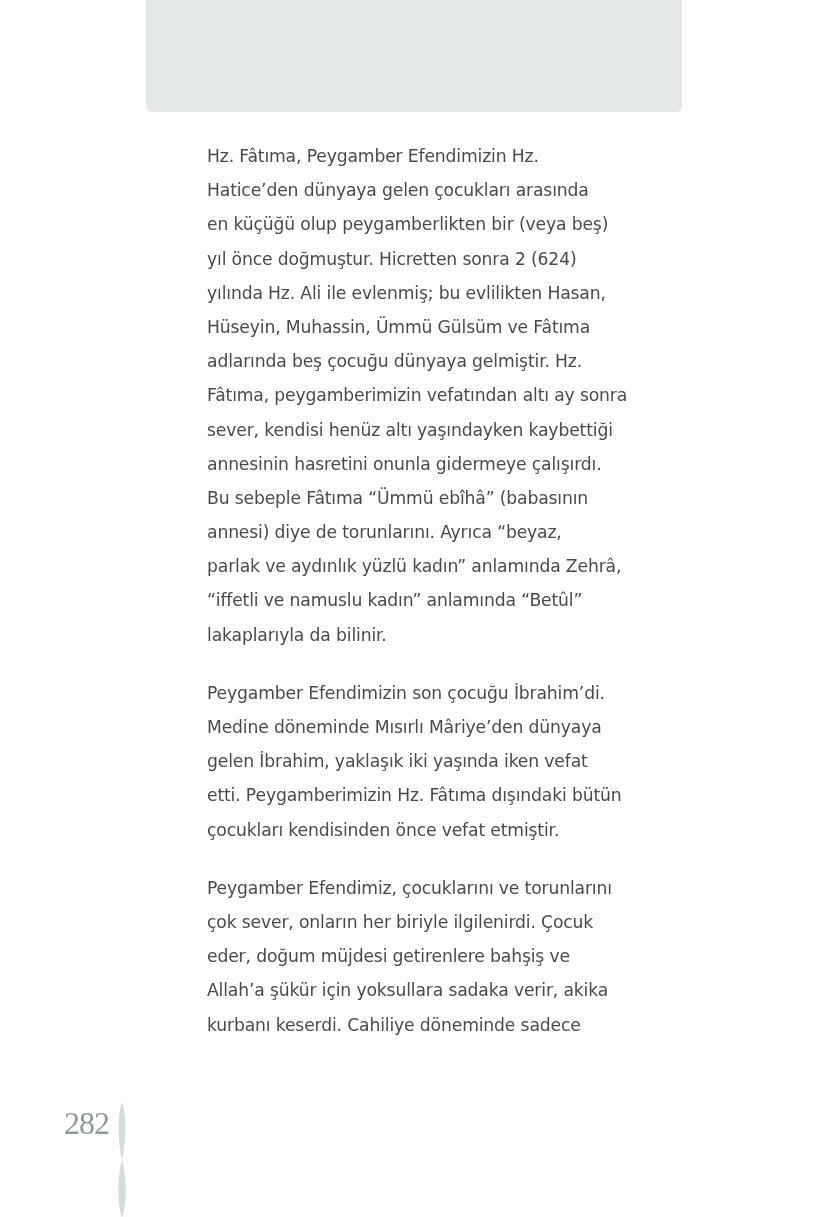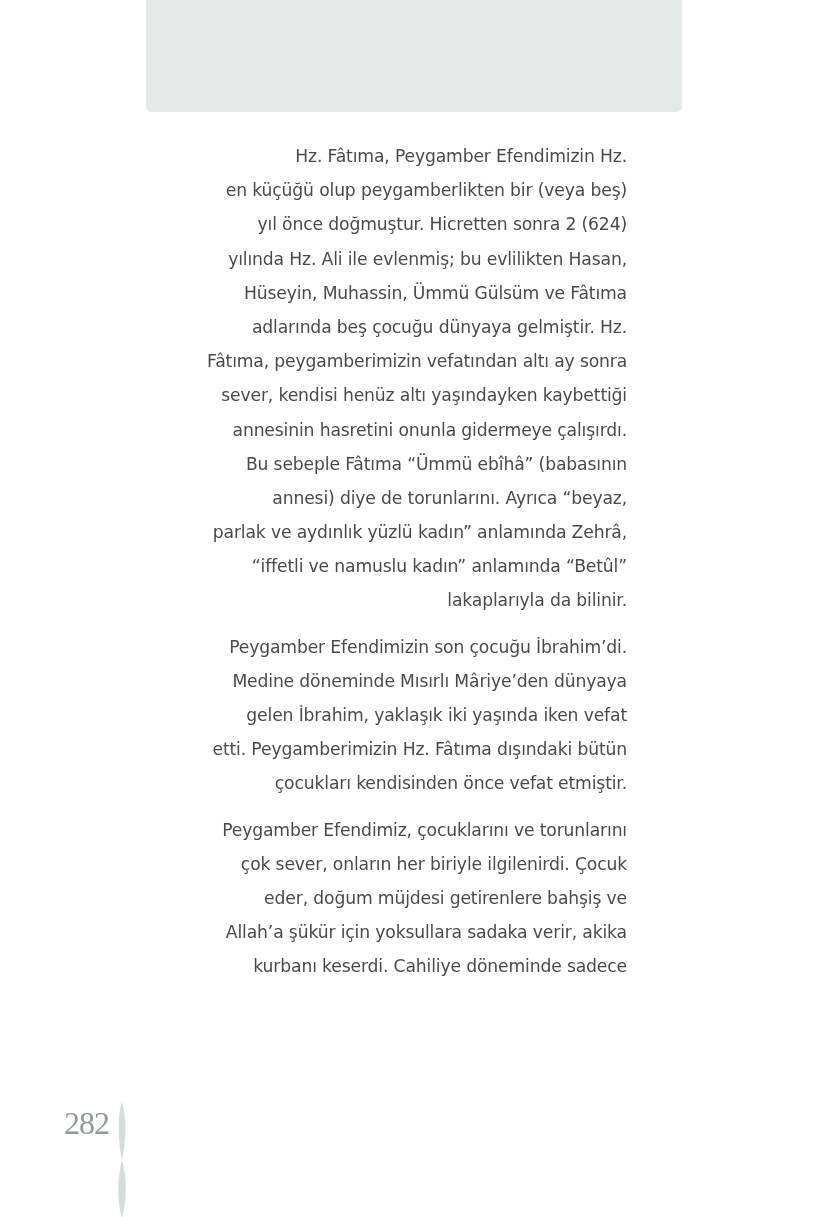--- a/index.html
+++ b/index.html
@@ -29,24 +29,23 @@
       top: 139px;
       width: 420px;
       color: #4a4a4a;
       font-size: 17.2px;
       line-height: 34.2px;
       letter-spacing: -0.15px;
     }
     .para {
       margin: 0;
       white-space: nowrap;
-      text-align: right;
     }
     .para + .para {
-      margin-top: 12px;
+      margin-top: 24px;
     }
     .line {
       display: block;
       height: 34.2px;
     }
     .page-number {
       position: absolute;
       left: 55px;
       top: 1101px;
       font-family: Liberation Serif, serif;
@@ -66,20 +65,21 @@
     }
   </style>
 </head>
 <body>
 
 <div class="top-box"></div>
 
 <div class="text-column">
   <p class="para">
     <span class="line">Hz. Fâtıma, Peygamber Efendimizin Hz.</span>
+    <span class="line">Hatice’den dünyaya gelen çocukları arasında</span>
     <span class="line">en küçüğü olup peygamberlikten bir (veya beş)</span>
     <span class="line">yıl önce doğmuştur. Hicretten sonra 2 (624)</span>
     <span class="line">yılında Hz. Ali ile evlenmiş; bu evlilikten Hasan,</span>
     <span class="line">Hüseyin, Muhassin, Ümmü Gülsüm ve Fâtıma</span>
     <span class="line">adlarında beş çocuğu dünyaya gelmiştir. Hz.</span>
     <span class="line">Fâtıma, peygamberimizin vefatından altı ay sonra</span>
     <span class="line">sever, kendisi henüz altı yaşındayken kaybettiği</span>
     <span class="line">annesinin hasretini onunla gidermeye çalışırdı.</span>
     <span class="line">Bu sebeple Fâtıma “Ümmü ebîhâ” (babasının</span>
     <span class="line">annesi) diye de torunlarını. Ayrıca “beyaz,</span>

